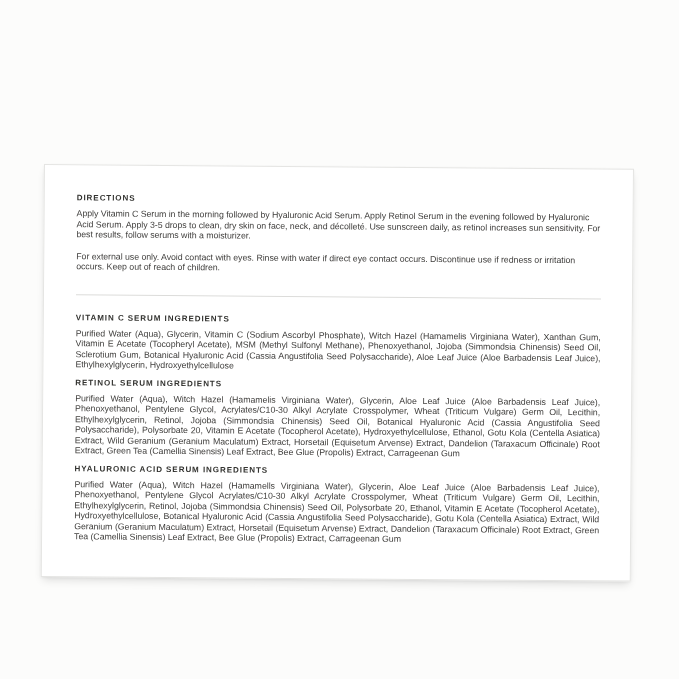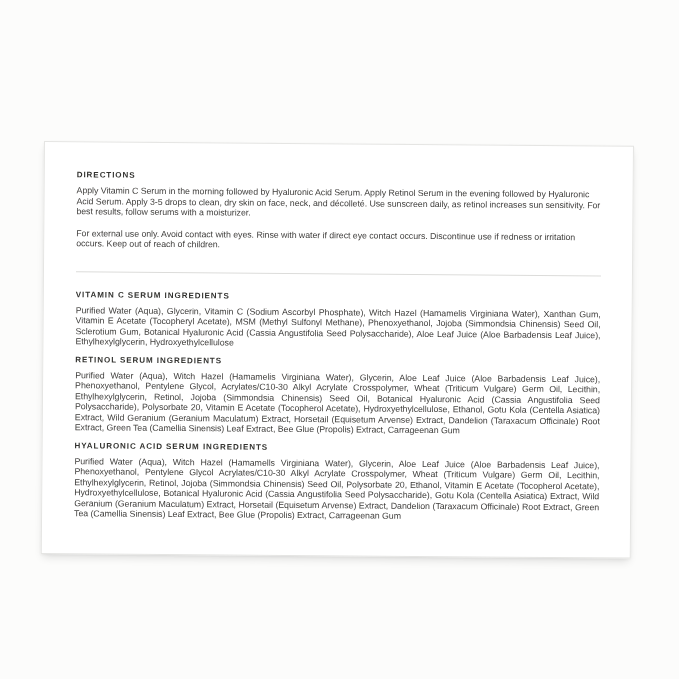--- a/index.html
+++ b/index.html
@@ -11,20 +11,21 @@
     height: 679px;
     overflow: hidden;
     background: var(--page-bg, #fcfcfb);
     font-family: "Liberation Sans", sans-serif;
     -webkit-font-smoothing: antialiased;
   }
   .stage {
     position: relative;
     width: 679px;
     height: 574px;
+    margin-top: 23px;
   }
   .card {
     position: absolute;
     left: 44px;
     top: 141px;
     width: 590px;
     height: 413px;
     box-sizing: border-box;
     padding: 28px 31px 0 32px;
     background: var(--card-bg, #ffffff);

